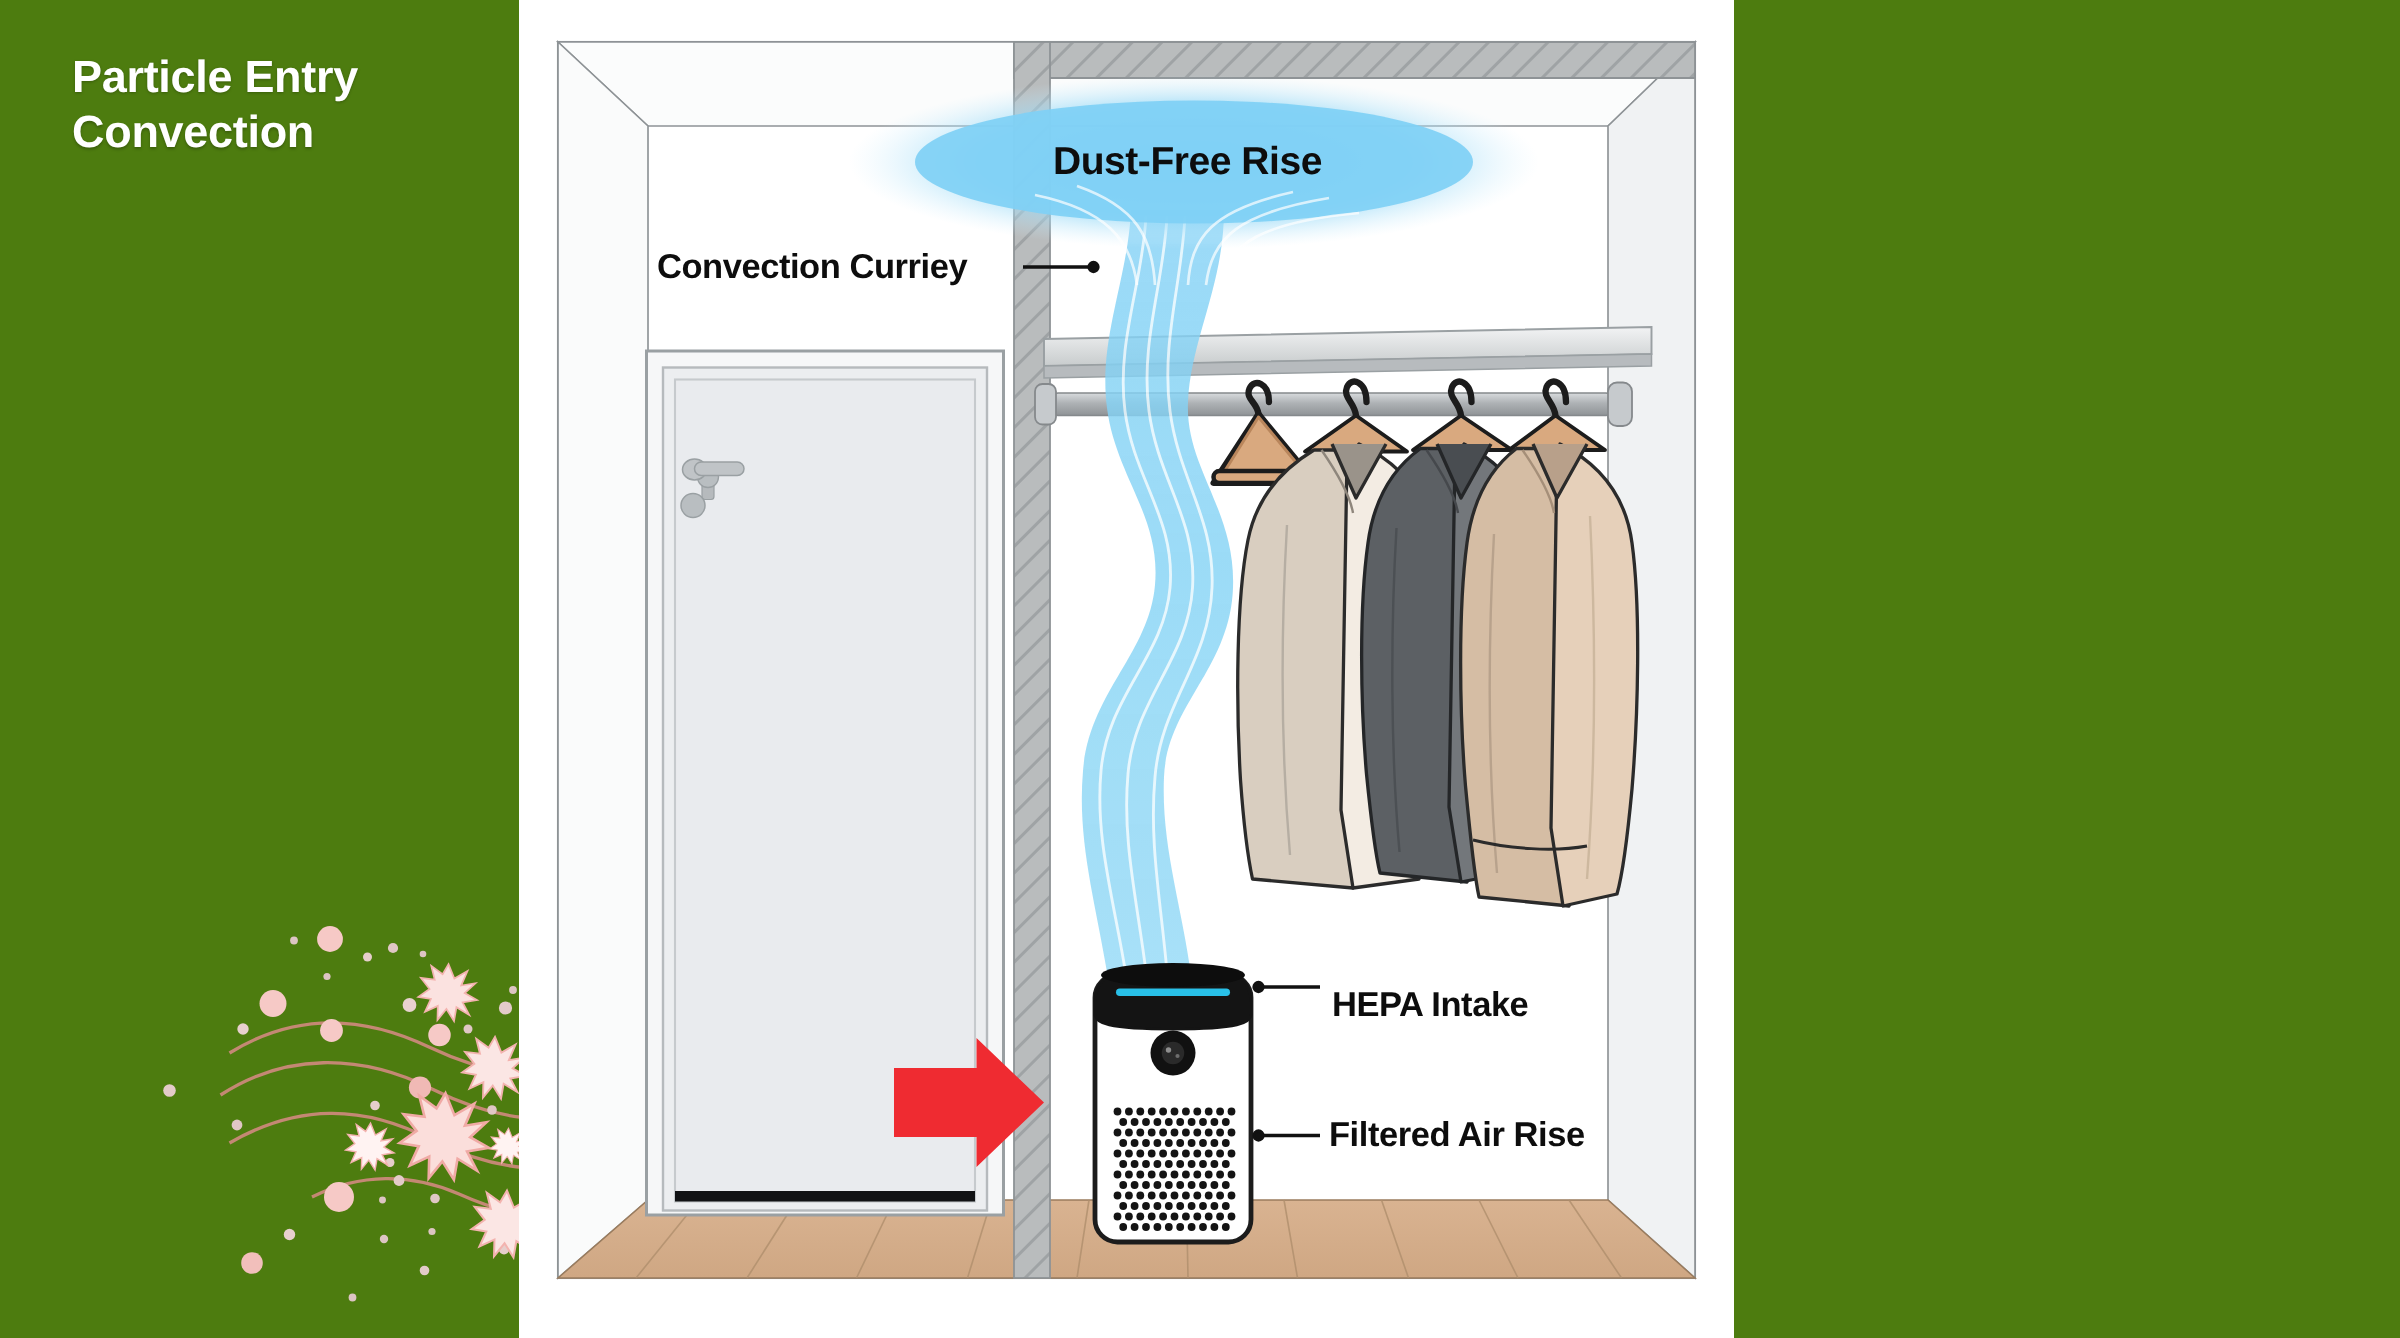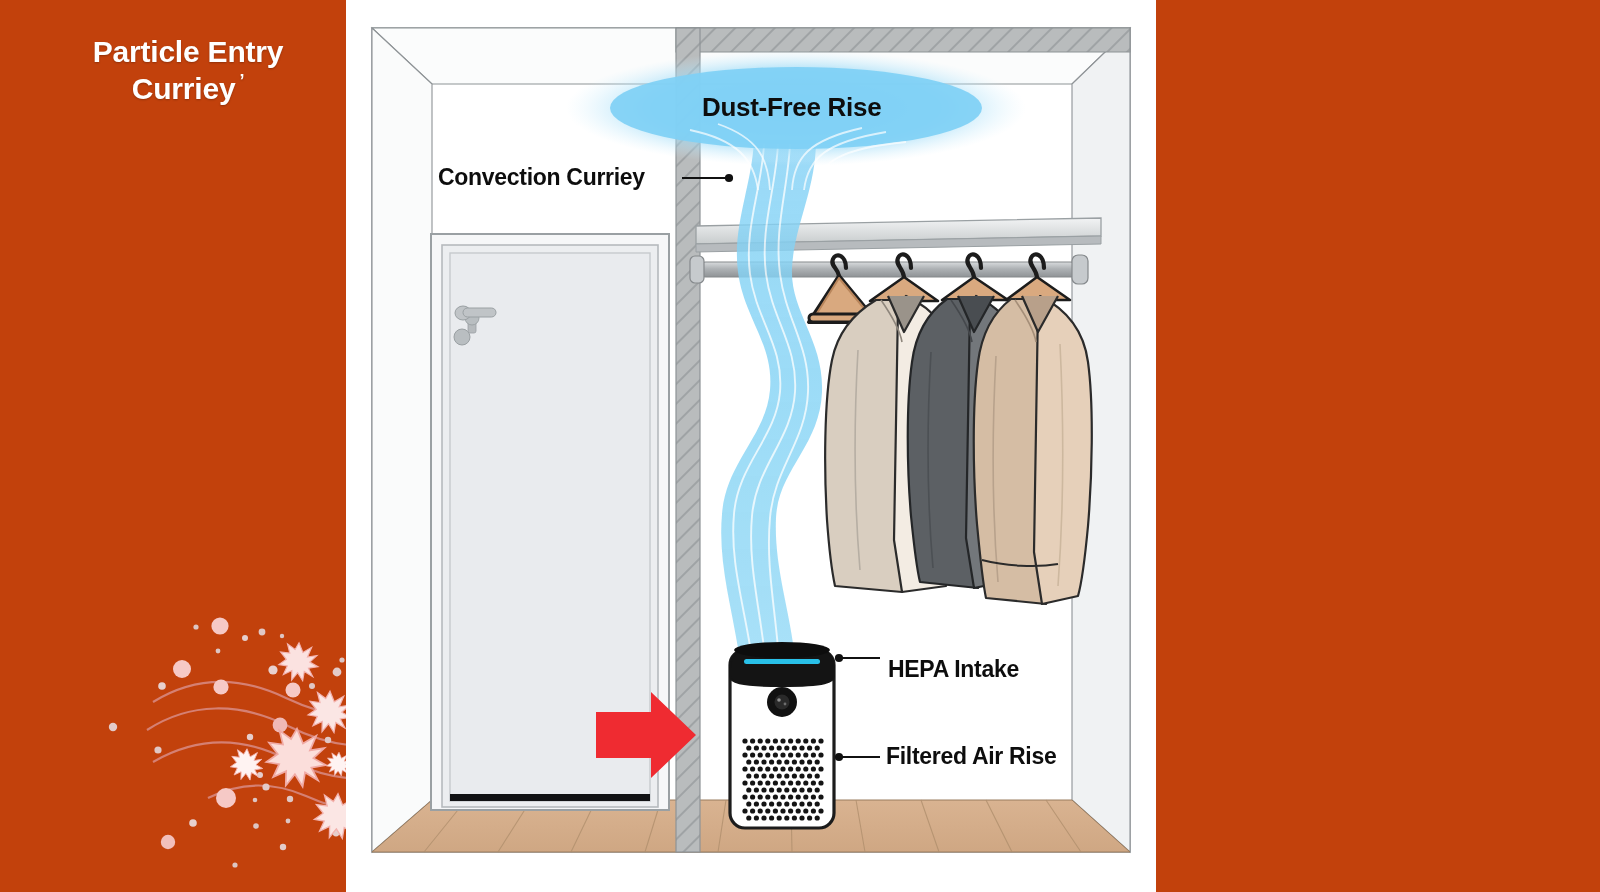--- a/index.html
+++ b/index.html
@@ -3,21 +3,21 @@
 <meta charset="utf-8">
 <title>Particle Entry Convection Curriey</title>
 <style>
   * { margin:0; padding:0; box-sizing:border-box; }
   html, body {
     width:1600px; height:892px;
     background:#5e5e5c;
     font-family:"Liberation Sans", sans-serif;
     overflow:hidden;
   }
-  #stage { position:relative; width:1600px; height:892px; background:#c2410c;text-align:center; }
+  #stage { position:relative; width:1600px; height:892px; background:#4d7c0f; }
 
   
   #title-block {
     position:absolute; left:48px; top:34px; width:280px;
     color:#ffffff; font-weight:bold; font-size:30px; line-height:1.22;
     letter-spacing:-0.2px;
     text-shadow:0 1px 2px rgba(0,0,0,0.25);
   }
   #title-block .tline { display:block; }
   #title-block .apos { font-size:18px; vertical-align:top; margin-left:4px; }
@@ -46,21 +46,21 @@
   #label-hepa-intake { left:888px; top:644px; font-size:23px;margin-top:12px; }
   #label-filtered-air-rise { left:886px; top:743px; font-size:23px; }
 </style>
 </head>
 <body>
 
 <div id="stage">
 
   <div id="title-block">
     <span class="tline">Particle Entry</span>
-    <span class="tline"><span>Curriey</span><span class="apos">’</span></span>
+    <span class="tline">Convection</span>
   </div>
 
   <div id="particle-field">
     <svg id="particle-svg" viewBox="0 0 330 290" xmlns="http://www.w3.org/2000/svg">
       <defs>
         <g id="spike">
           <path d="M0,-15 L3.4,-6.6 L11,-11 L7.4,-2.6 L15.6,-3.9 L9.4,1.8 L16.5,5.8
                    L8.2,7.2 L12,14.5 L4.6,10 L3.2,18 L-1.2,11 L-6.4,17.4 L-6.2,9.2
                    L-13.6,12.6 L-10.2,5.2 L-17.5,4 L-11,-0.6 L-16,-7 L-8,-6 L-10,-14
                    L-3.4,-9.2 Z"></path>

